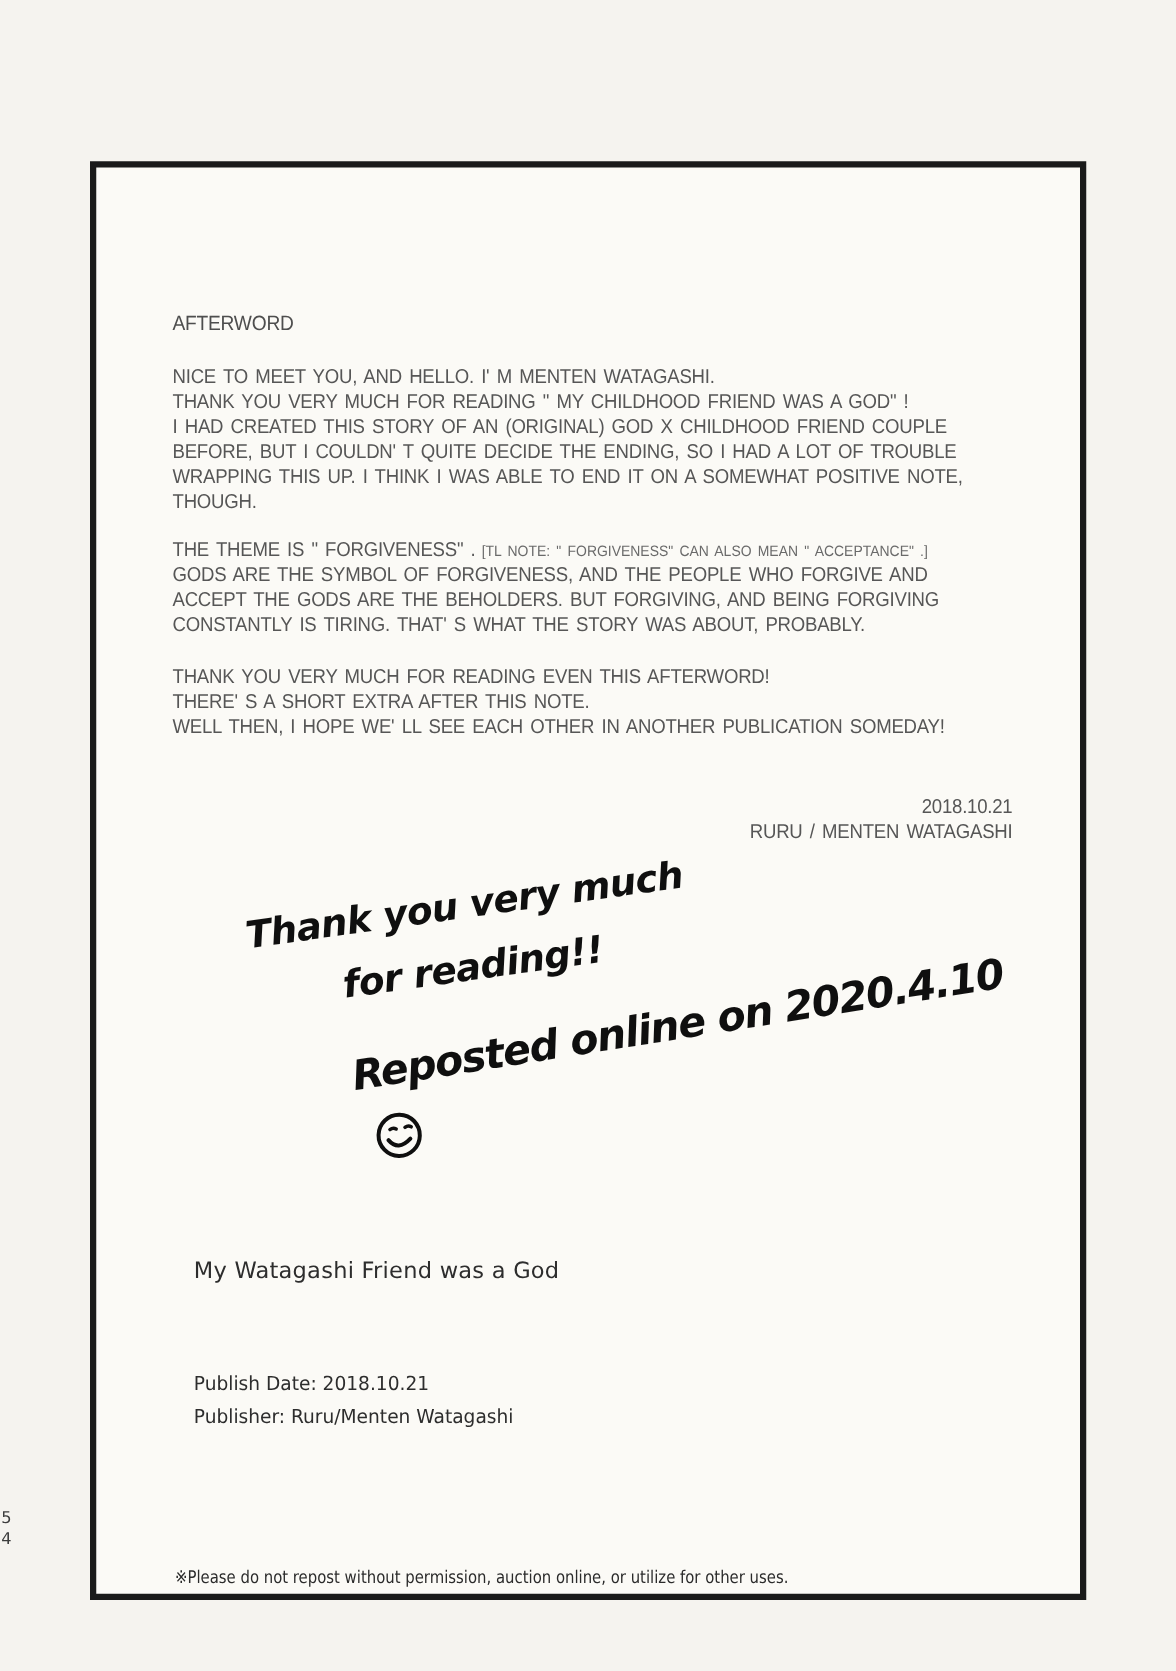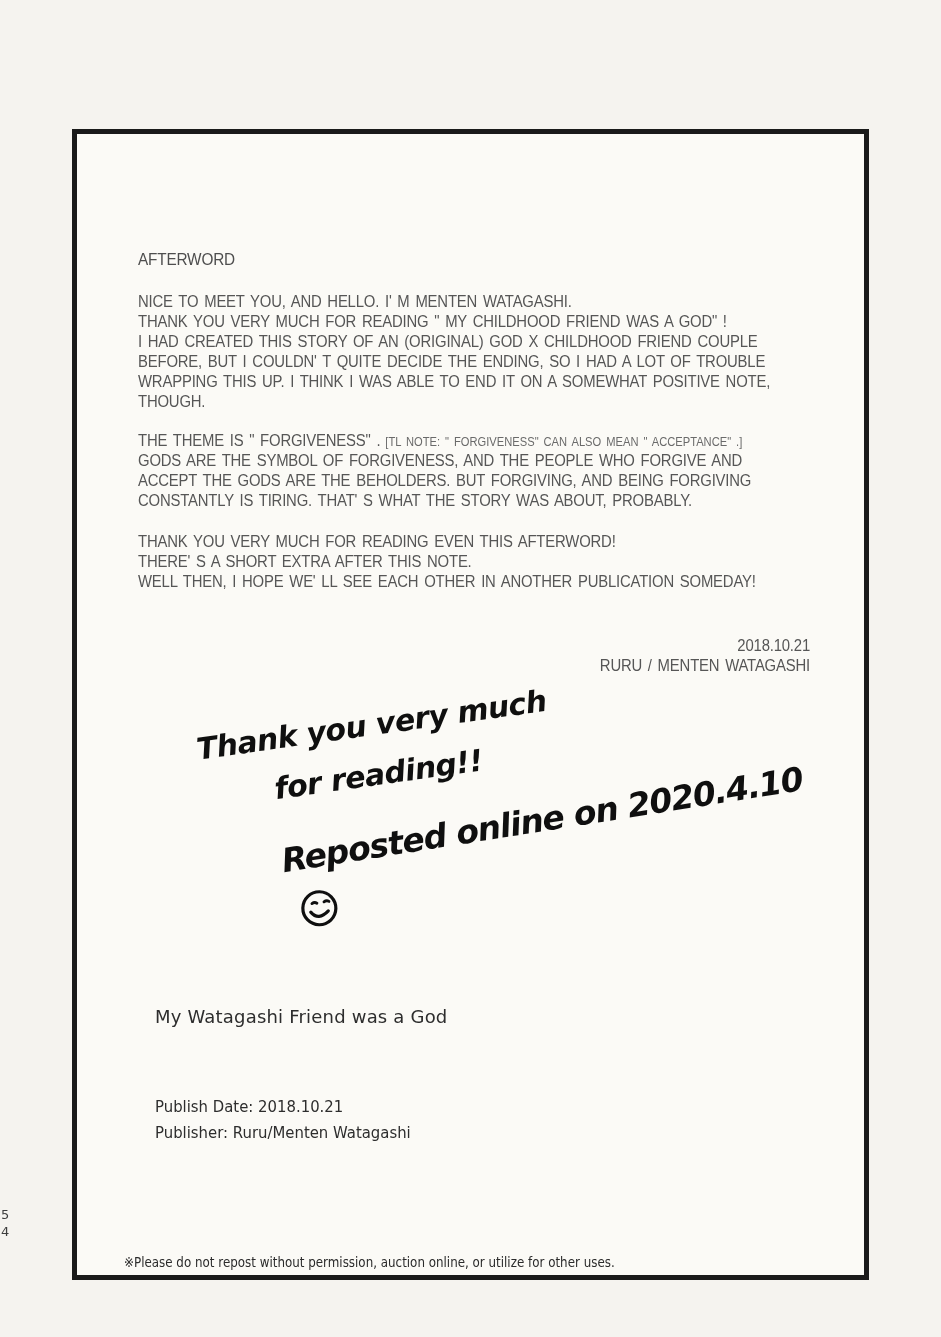--- a/index.html
+++ b/index.html
@@ -67,21 +67,21 @@
     left:78px;top:960px;font-size:15.5px;line-height:26px;
     transform:scaleX(0.96);transform-origin:0 0;
   }
   .edge-numbers{
     position:absolute;left:1px;top:1206px;
     font-family:"DejaVu Sans",sans-serif;
     font-size:13px;line-height:17px;color:#3d3d3d;
     white-space:pre-line;
   }
   .footer-note{
-    position:absolute;left:124px;top:1254px;
+    position:absolute;left:140px;top:1254px;
     font-family:"DejaVu Sans",sans-serif;
     font-size:14px;color:#2b2b2b;
   }
   .footer-note .squeeze{
     display:inline-block;
     transform:scaleX(0.85);transform-origin:0 50%;
   }
 </style>
 </head>
 <body>

